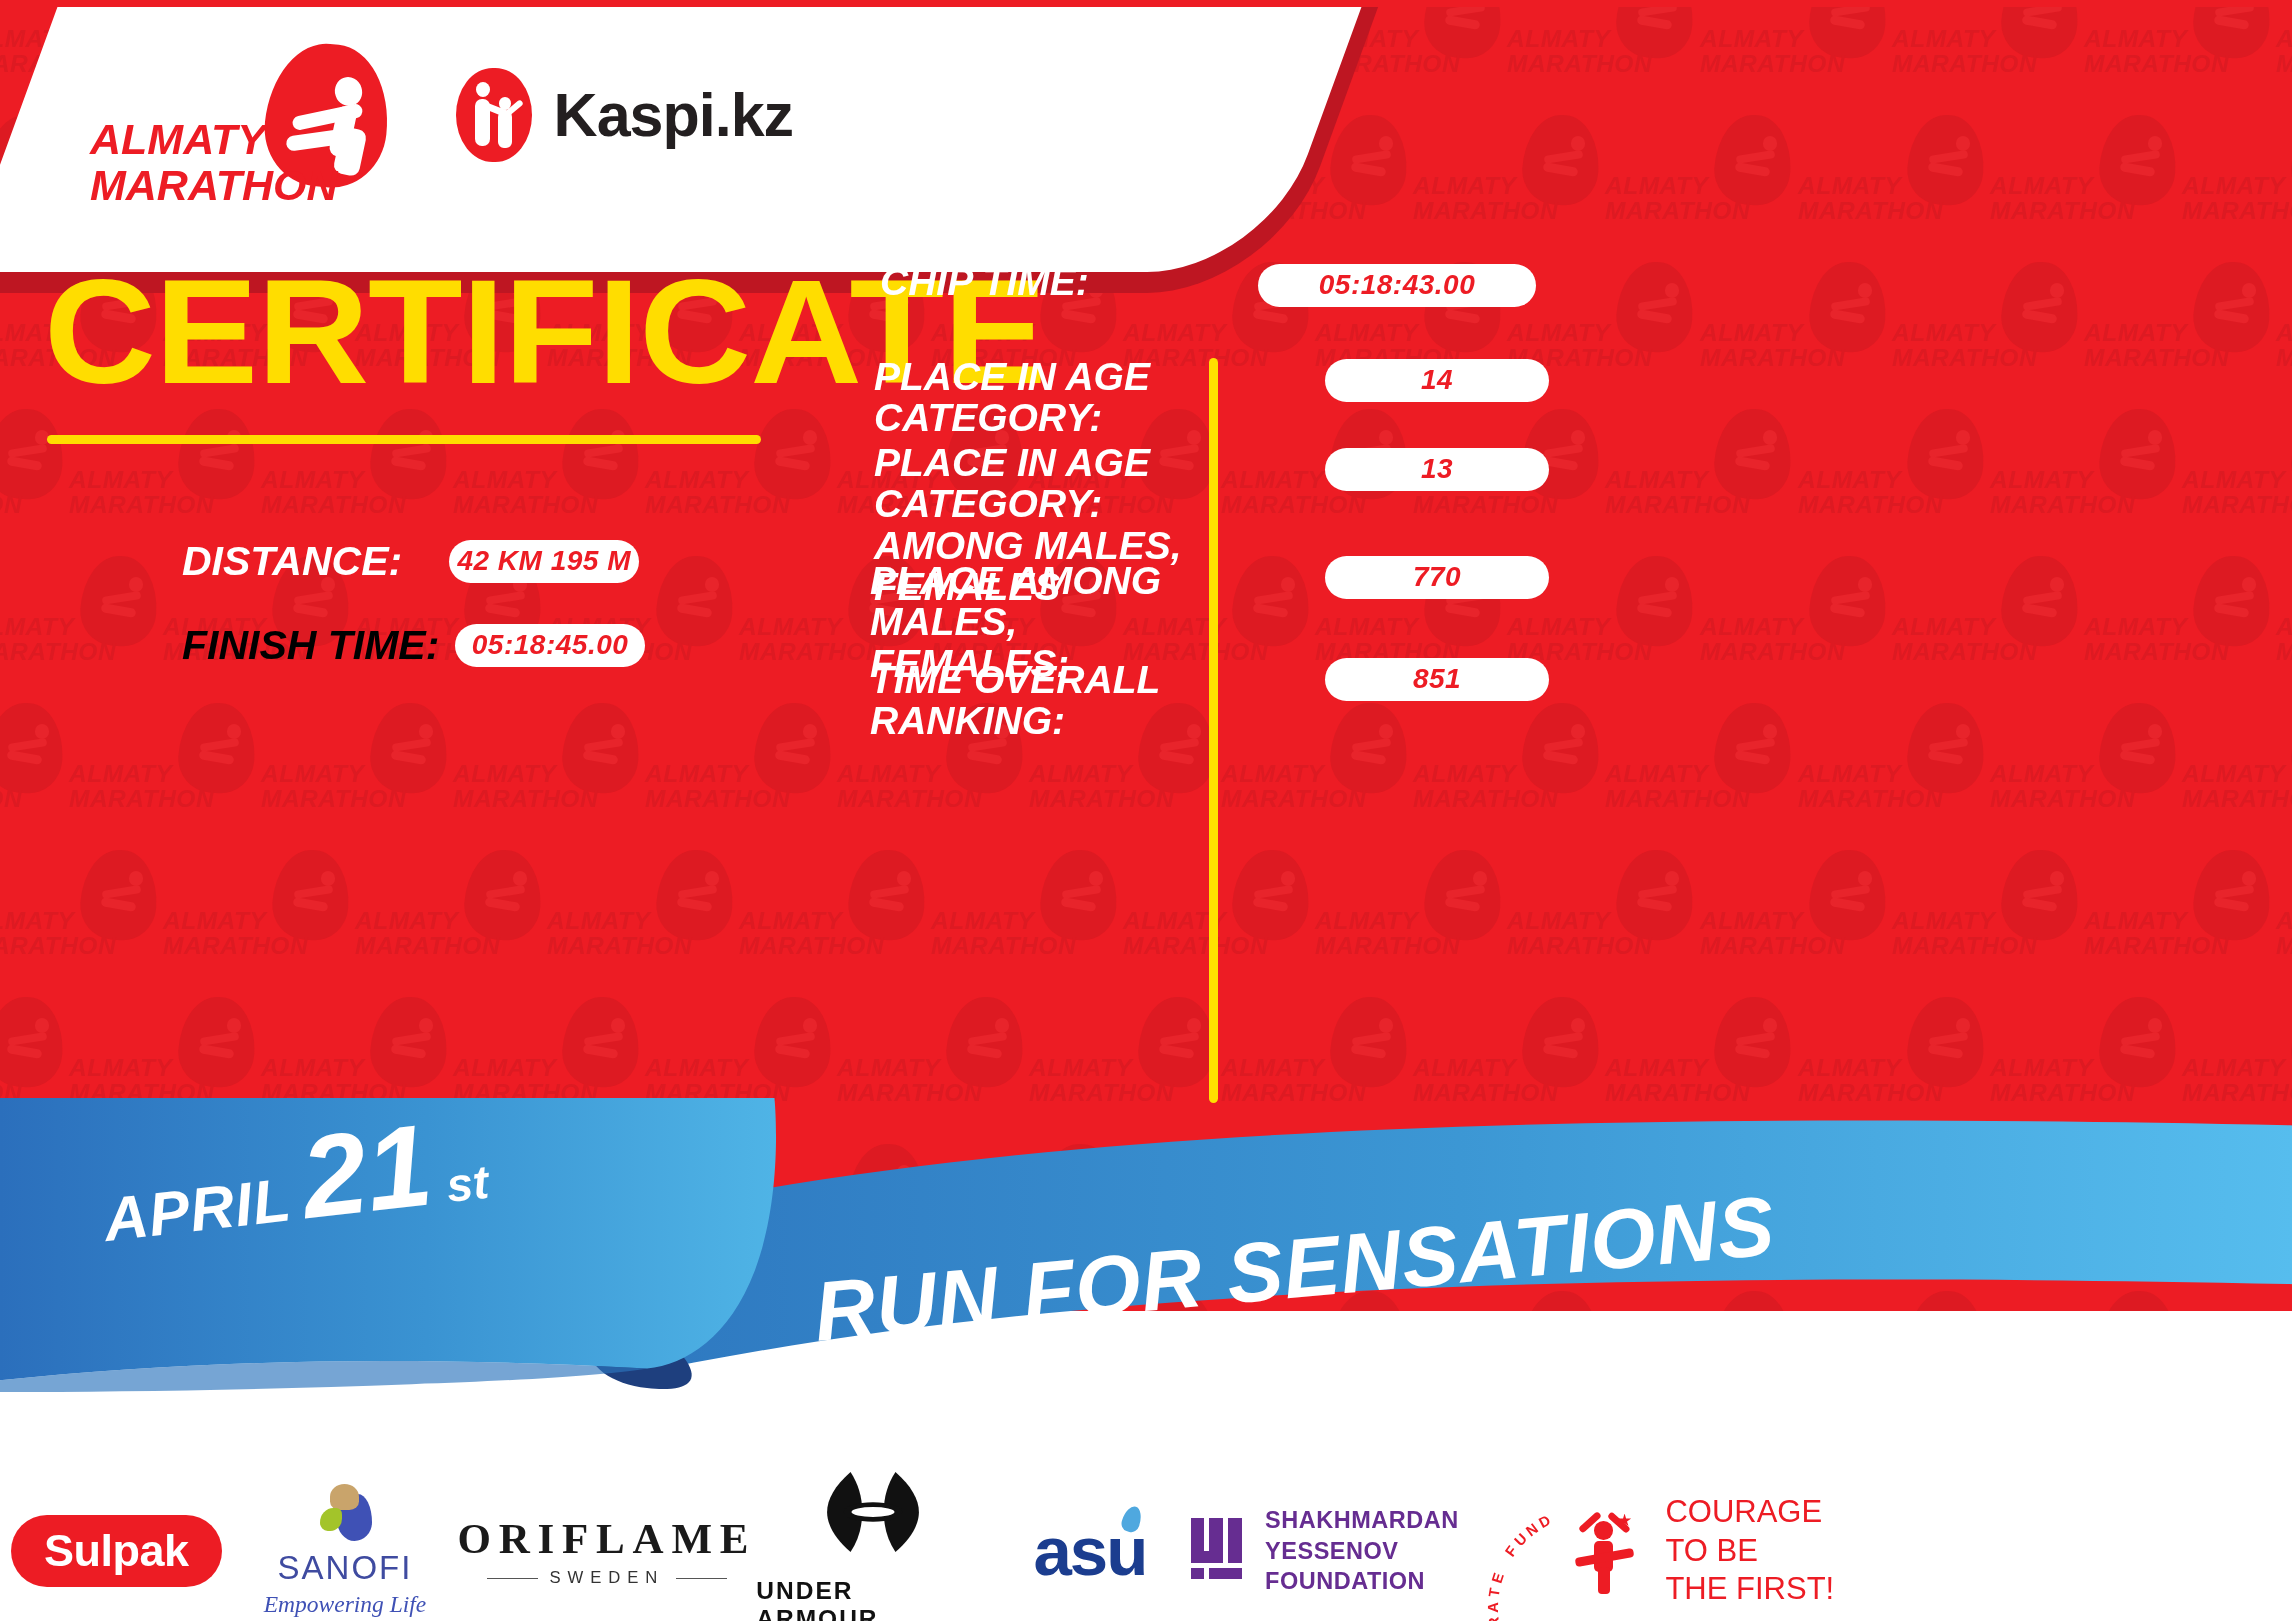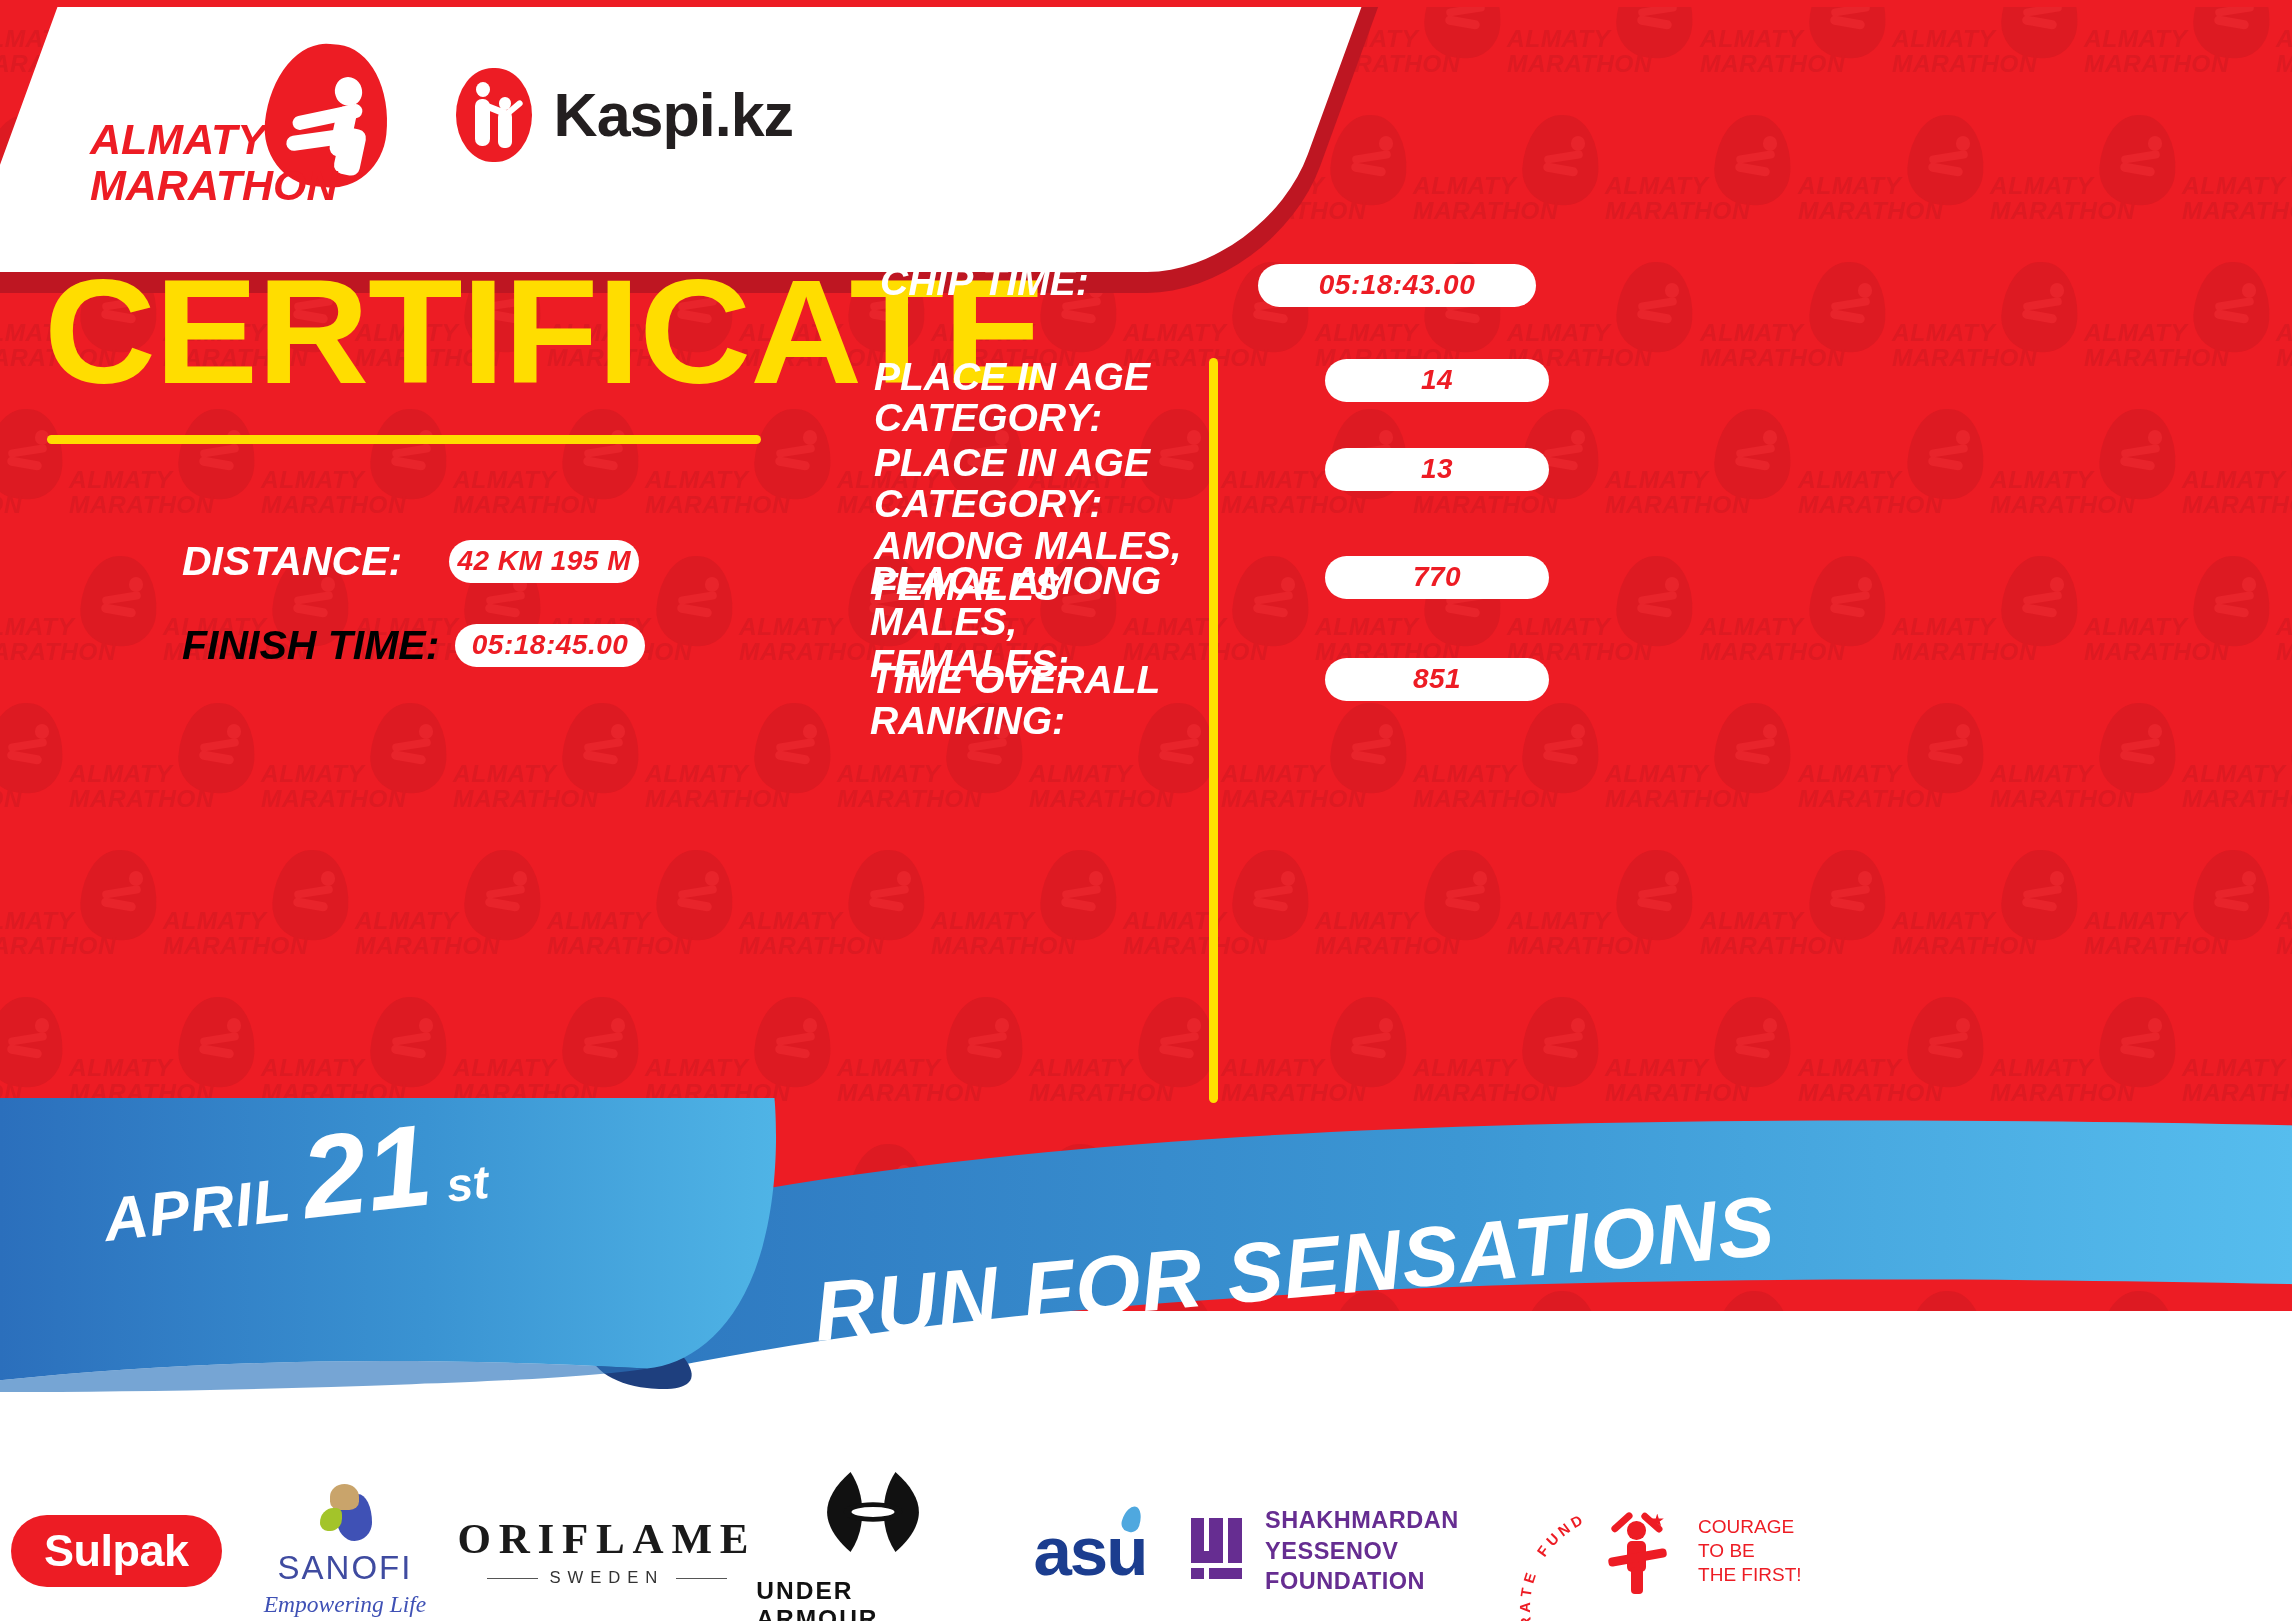--- a/index.html
+++ b/index.html
@@ -294,21 +294,21 @@
   .cour-mark{position:relative;width:110px;height:110px;}
   .cour-fig{position:absolute;left:39px;top:17.6px;width:55px;height:78px;}
   .cour-fig span{position:absolute;background:#ED1C24;display:block;}
   .cf-head{width:18.6px;height:18.6px;border-radius:50%;left:15.7px;top:7.8px;}
   .cf-arm1{width:25.5px;height:6.9px;border-radius:3.9px;left:-2px;top:5.9px;transform:rotate(-42deg);}
   .cf-arm2{width:25.5px;height:6.9px;border-radius:3.9px;left:27.4px;top:5.9px;transform:rotate(42deg);}
   .cf-body{width:18.6px;height:31px;border-radius:4.9px;left:15.7px;top:27.4px;}
   .cf-leg{width:11.8px;height:27.4px;border-radius:3.9px;left:19.6px;top:53px;}
   .cf-tape{width:59px;height:8.8px;border-radius:3.9px;left:-3.9px;top:39px;transform:rotate(-10deg);}
   .cf-star{left:39px;top:0px;width:13.7px;height:13.7px;background:#ED1C24;clip-path:polygon(50% 0,61% 35%,98% 35%,68% 57%,79% 91%,50% 70%,21% 91%,32% 57%,2% 35%,39% 35%);}
-  .cour-txt{color:#ED1C24;font-size:19px;line-height:1.25;font-family:"Liberation Sans", sans-serif;}
+  .cour-txt{color:#ED1C24;font-size:31px;line-height:1.25;font-family:"Liberation Sans", sans-serif;}
   .cour-cf{
     position:absolute;left:-2px;top:5.9px;
     font-size:14.7px;color:#ED1C24;font-weight:bold;
     font-family:"Liberation Sans", sans-serif;
     letter-spacing:1px;
     width:106px;height:106px;
   }
   .cour-cf span{
     position:absolute;left:50%;top:50%;
     transform-origin:0 53px;

